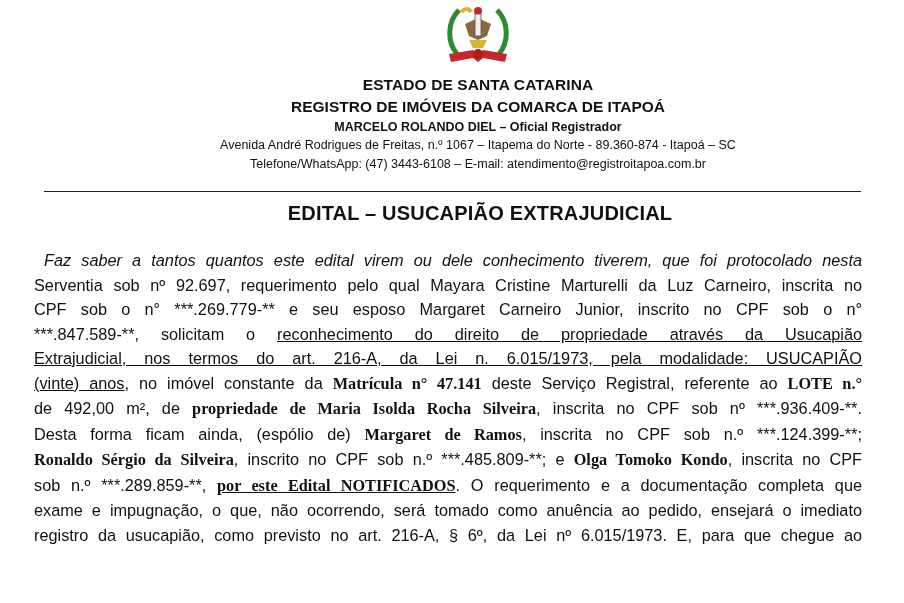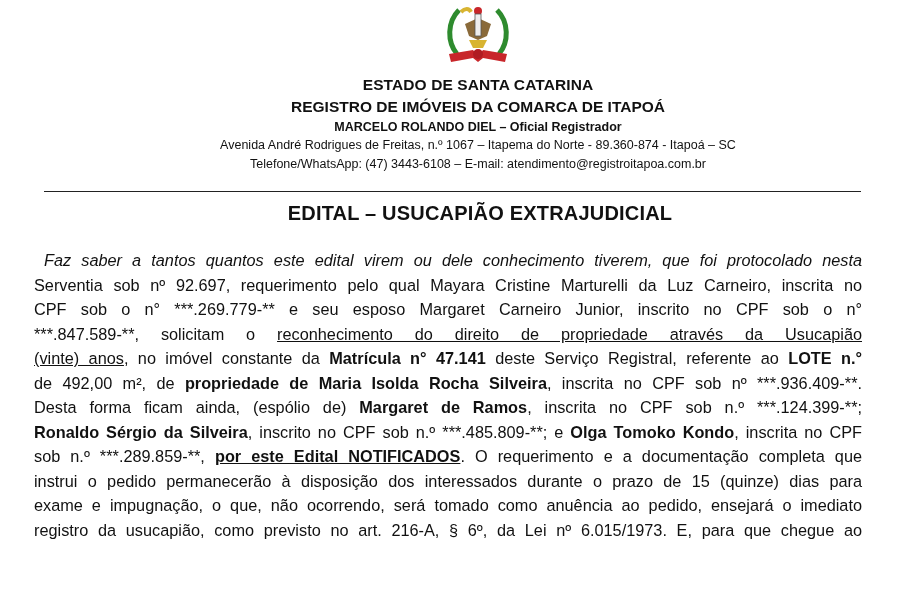--- a/index.html
+++ b/index.html
@@ -26,21 +26,21 @@
     position: absolute; left: 0; width: 904px; top: 202px; text-align: center;
     font-size: 20px; font-weight: bold; letter-spacing: 0.2px; left: 28px;
   }
   .body {
     position: absolute; left: 34px; top: 248px; width: 828px;
     font-size: 16.3px; line-height: 24.5px; text-align: justify;
   }
   .line { display: block; white-space: nowrap; text-align-last: justify; text-align: justify; }
   .line.first { text-indent: 10px; font-style: italic; }
   .u { text-decoration: underline; margin-top: 42px; }
-  .b { font-weight: bold; }
+  .b { font-weight: bold; font-family: Liberation Serif, serif; }
 </style>
 </head>
 <body>
 
 <svg class="seal" viewBox="0 0 70 64">
   <path d="M14 52 C4 40 4 20 16 8" stroke="#2e8b2e" stroke-width="5" fill="none"></path>
   <path d="M56 52 C66 40 66 20 54 8" stroke="#2e8b2e" stroke-width="5" fill="none"></path>
   <path d="M18 10 C22 6 26 6 28 10" stroke="#d8b431" stroke-width="4" fill="none"></path>
   <path d="M22 22 L35 16 L48 22 L44 34 L35 38 L26 34 Z" fill="#8a6a3a"></path>
   <circle cx="35" cy="9" r="4" fill="#c8262a"></circle>
@@ -58,21 +58,21 @@
 
 <div class="rule"></div>
 
 <div class="title">EDITAL – USUCAPIÃO EXTRAJUDICIAL</div>
 
 <div class="body" id="body">
     <span class="line first"><span>Faz saber a tantos quantos este edital virem ou dele conhecimento tiverem, que foi protocolado nesta</span></span>
     <span class="line"><span>Serventia sob nº 92.697, requerimento pelo qual Mayara Cristine Marturelli da Luz Carneiro, inscrita no</span></span>
     <span class="line"><span>CPF sob o n° ***.269.779-** e seu esposo Margaret Carneiro Junior, inscrito no CPF sob o n°</span></span>
     <span class="line"><span>***.847.589-**, solicitam o  </span><span class="u">reconhecimento do direito de propriedade através da Usucapião</span></span>
+    <span class="line"><span class="u">Extrajudicial, nos termos do art. 216-A, da Lei n. 6.015/1973, pela modalidade: USUCAPIÃO</span></span>
     <span class="line"><span class="u">(vinte) anos</span><span>, no imóvel constante da </span><span class="b">Matrícula n° 47.141</span><span> deste Serviço Registral, referente ao </span><span class="b">LOTE n.°</span></span>
     <span class="line"><span>de 492,00 m², de </span><span class="b">propriedade de Maria Isolda Rocha Silveira</span><span>, inscrita no CPF sob nº ***.936.409-**.</span></span>
     <span class="line"><span>Desta forma ficam ainda, (espólio de) </span><span class="b">Margaret de Ramos</span><span>, inscrita no CPF sob n.º ***.124.399-**;</span></span>
     <span class="line"><span class="b">Ronaldo Sérgio da Silveira</span><span>, inscrito no CPF sob n.º ***.485.809-**; e </span><span class="b">Olga Tomoko Kondo</span><span>, inscrita no CPF</span></span>
     <span class="line"><span>sob n.º ***.289.859-**, </span><span class="b u">por este Edital NOTIFICADOS</span><span>. O requerimento e a documentação completa que</span></span>
-    <span class="line"><span>instrui o pedido permanecerão à disposição dos interessados durante o prazo de 15 (quinze) dias para</span></span>
     <span class="line"><span>exame e impugnação, o que, não ocorrendo, será tomado como anuência ao pedido, ensejará o imediato</span></span>
     <span class="line"><span>registro da usucapião, como previsto no art. 216-A, § 6º, da Lei nº 6.015/1973. E, para que chegue ao</span></span>
   </div>
 
 </body></html>

